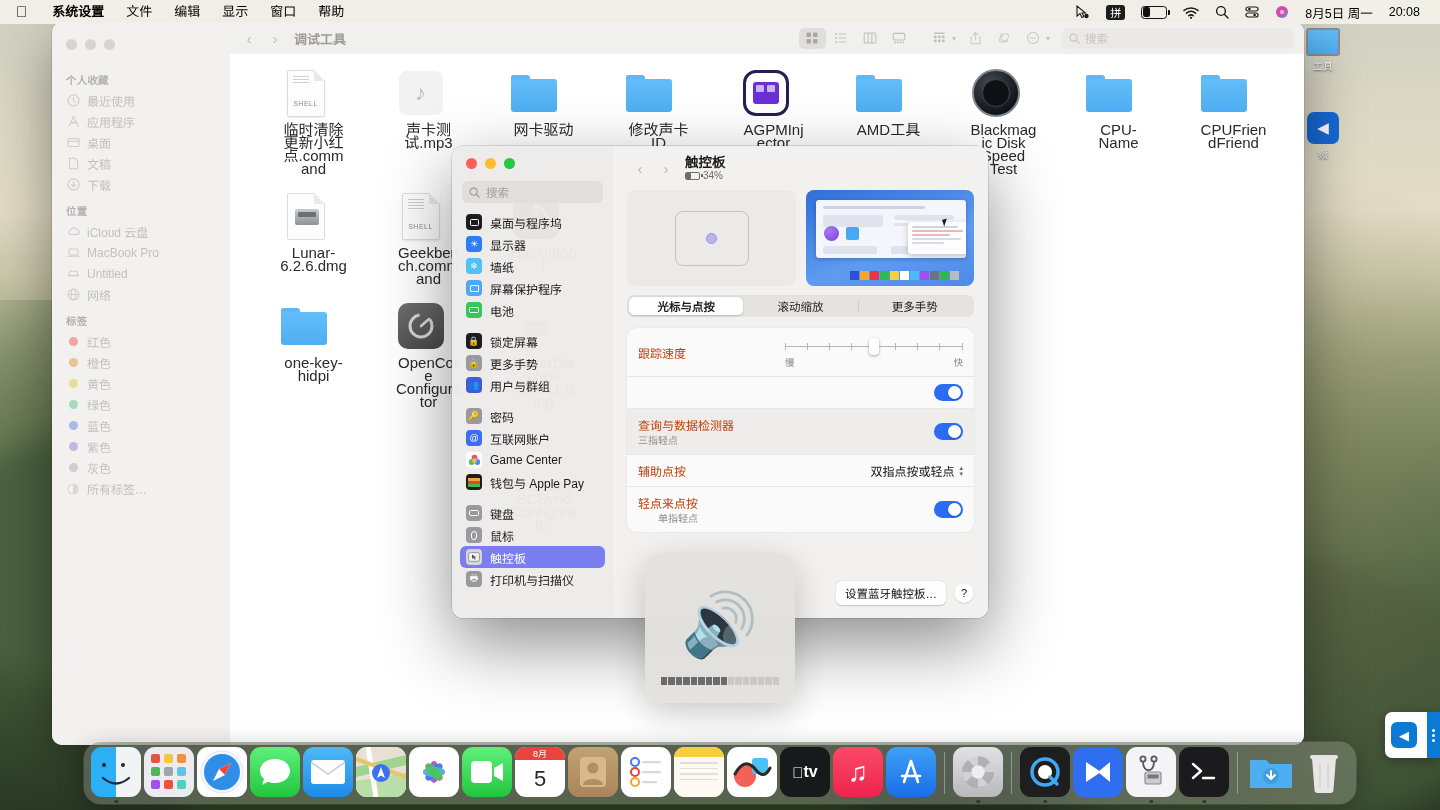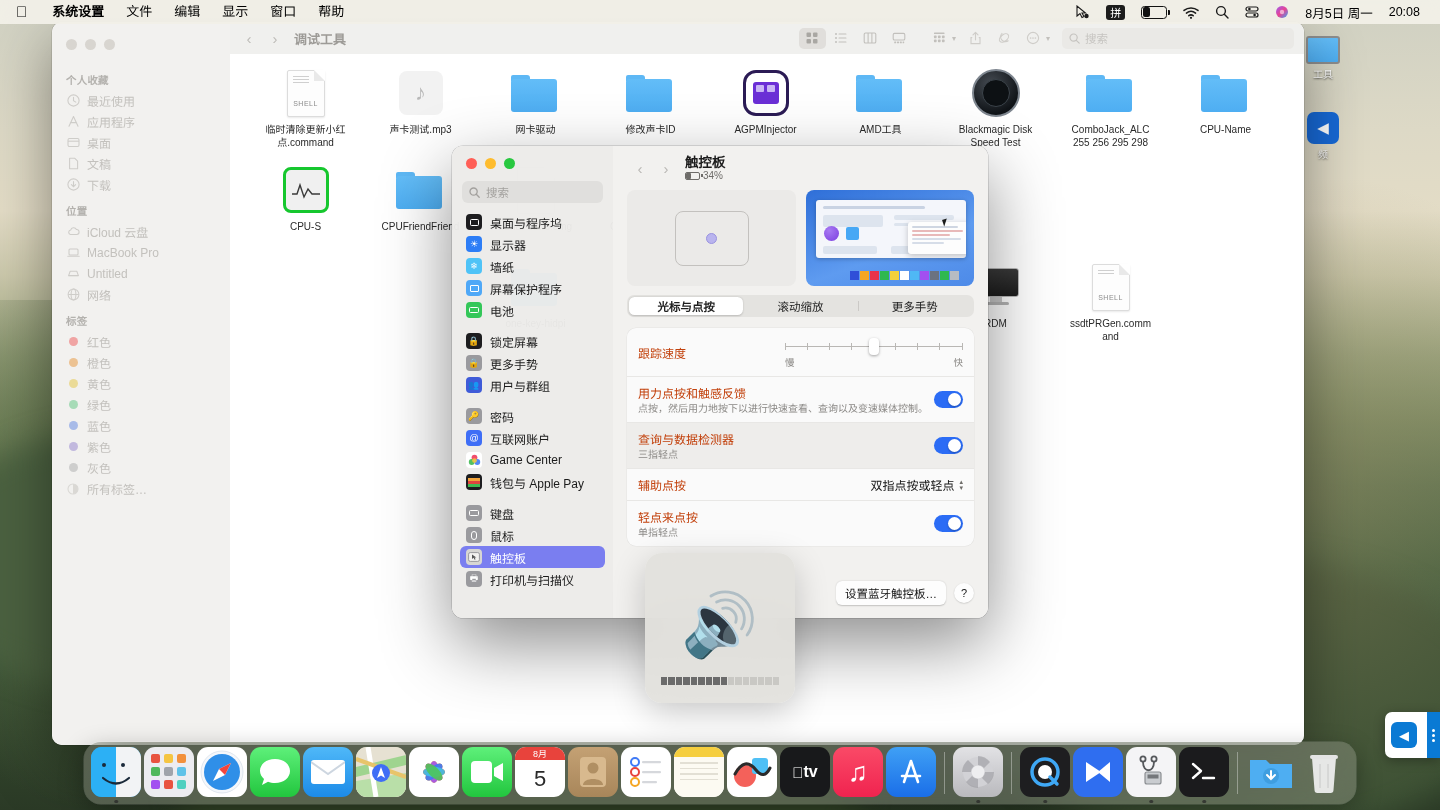--- a/index.html
+++ b/index.html
@@ -86,22 +86,22 @@
   .tb-caret { font-size:8px; color:#c2c0bc; margin-left:-3px; margin-right:4px; }
   #fsearch { width:232px; height:21px; background:#eae9e6; border-radius:5px;
              display:flex; align-items:center; gap:5px; padding:0 7px; margin-left:6px;
              color:#c6c4c0; font-size:11.5px; }
 
   #fgrid { flex:1; padding:14px 18px 0 18px; display:flex; flex-wrap:wrap;
            align-content:flex-start; overflow:hidden; }
   .fitem { width:83px; margin:0 16px 16px 16px; display:flex; flex-direction:column;
            align-items:center; }
   .ficon { width:50px; height:50px; margin-bottom:5px; position:relative; }
-  .flabel { font-size:10px; color:#2a2a2a; text-align:center; line-height:13px;
-            word-break:break-word; max-width:95px; }
+  .flabel { font-size:15px; color:#2a2a2a; text-align:center; line-height:13px;
+            word-break:break-word; max-width:95px;margin-left:16px; }
 
   
   .ic-folder{ width:46px; height:37px; margin-top:7px; position:relative; }
   .ic-folder .tab{ position:absolute; left:0; top:0; width:19px; height:6px;
                    background:#5eb8f5; border-radius:2px 3px 0 0;}
   .ic-folder .body{ position:absolute; left:0; top:4px; width:46px; height:33px;
                     background:linear-gradient(180deg,#63bdf8,#4eaef2); border-radius:3px;}
   .ic-doc{ width:38px; height:47px; margin:2px auto 0; background:#fdfdfd;
            border:1px solid #dcdcdc; border-radius:2px; position:relative;
            box-shadow:0 1px 2px rgba(0,0,0,.09); }
@@ -193,21 +193,21 @@
   .sptab { flex:1; display:flex; align-items:center; justify-content:center;
            border-radius:5.5px; color:#1f1f1f; position:relative; }
   .sptab.on { background:#fff; box-shadow:0 .5px 2px rgba(0,0,0,.18); font-weight:bold; }
   .sptab.div::before{ content:""; position:absolute; left:0; top:4px; bottom:4px;
                       width:1px; background:#cbc9c6; }
 
   #splist { margin-top:11px; background:#fafafa; border-radius:9px; overflow:hidden;
             box-shadow:0 0 0 .5px rgba(0,0,0,.06); }
   .splrow { display:flex; align-items:center; padding:7px 11px; min-height:30px;
             border-bottom:.5px solid #e8e7e5; }
-  .splrow:last-child{ border-bottom:none; }
+  .splrow:last-child{ border-bottom:none;text-align:right; }
   .splrow.alt { background:#eeedeb; }
   .spl-label { font-size:12px; color:#c2410c; }
   .spl-sub { font-size:10px; color:#8b8986; margin-top:2px; line-height:12px; }
   .spl-right { margin-left:auto; display:flex; align-items:center; gap:6px; }
   .toggle { width:29px; height:17px; border-radius:9px; position:relative; flex-shrink:0; }
   .toggle.on { background:#2b6cf5; }
   .toggle.off { background:#e2e0dd; box-shadow:inset 0 0 0 .5px rgba(0,0,0,.12); }
   .toggle .knob { position:absolute; top:1.6px; width:13.8px; height:13.8px;
                   border-radius:50%; background:#fff; box-shadow:0 1px 2px rgba(0,0,0,.28); }
   .toggle.on .knob{ right:1.6px; } .toggle.off .knob{ left:1.6px; }
@@ -341,21 +341,21 @@
           </defs>
           <circle cx="7" cy="7" r="6" fill="url(#sirig)"></circle>
           <circle cx="7" cy="7" r="2.2" fill="#fff" opacity=".55"></circle>
         </svg>
     </div>
     <div class="mb-status">8月5日 周一</div>
     <div class="mb-status">20:08</div>
   </div>
 </div>
 
-<div class="deskicon" style="left:1300px;top:36px;">
+<div class="deskicon" style="left:1300px;top:28px;">
   <div style="width:34px;height:28px;margin:0 auto;background:linear-gradient(180deg,#63bdf8,#4eaef2);border-radius:3px;border:2px solid #8d8d8d;"></div>
   <div class="lbl">工具</div>
 </div>
 <div class="deskicon" style="left:1300px;top:112px;">
   <div style="width:32px;height:32px;margin:0 auto;background:#1769d6;border-radius:7px;display:flex;align-items:center;justify-content:center;color:#fff;font-size:15px;">◀</div>
   <div class="lbl">频</div>
 </div>
 
 <div id="finder">
   <div id="fsidebar">
@@ -660,40 +660,21 @@
         </div>
         <div class="flabel">Blackmagic Disk Speed Test</div>
       </div>
       <div class="fitem">
         <div class="ficon">
             <div class="ic-folder">
               <div class="tab"></div>
               <div class="body"></div>
             </div>
           </div>
-        <div class="flabel">ComboJack_ALC 255 256 295 298</div>
-      </div>
-      <div class="fitem">
-        <div class="ficon">
-            <div class="ic-folder">
-              <div class="tab"></div>
-              <div class="body"></div>
-            </div>
-          </div>
         <div class="flabel">CPU-Name</div>
-      </div>
-      <div class="fitem">
-        <div class="ficon">
-          <div class="ic-app" style="background:#f0f0f0;border:3.5px solid #16c72e;border-radius:8px;">
-            <svg width="30" height="20" viewBox="0 0 30 20">
-                <path d="M1 14 L6 14 L9 5 L13 17 L17 9 L21 14 L29 14" stroke="#3a3a3a" stroke-width="1.4" fill="none"></path>
-              </svg>
-          </div>
-        </div>
-        <div class="flabel">CPU-S</div>
       </div>
       <div class="fitem">
         <div class="ficon">
             <div class="ic-folder">
               <div class="tab"></div>
               <div class="body"></div>
             </div>
           </div>
         <div class="flabel">CPUFriendFriend</div>
       </div>
@@ -1059,24 +1040,20 @@
               <div class="slider-labels">
                 <span>慢</span>
                 <span>快</span>
               </div>
             </div>
           </div>
         </div>
 
 
         <div class="splrow">
-          <div>
-            <div class="spl-label">用力点按和触感反馈</div>
-            <div class="spl-sub">点按，然后用力地按下以进行快速查看、查询以及变速媒体控制。</div>
-          </div>
           <div class="spl-right">
             <span class="toggle on">
                 <span class="knob"></span>
               </span>
           </div>
         </div>
 
         <div class="splrow alt">
           <div>
             <div class="spl-label">查询与数据检测器</div>

